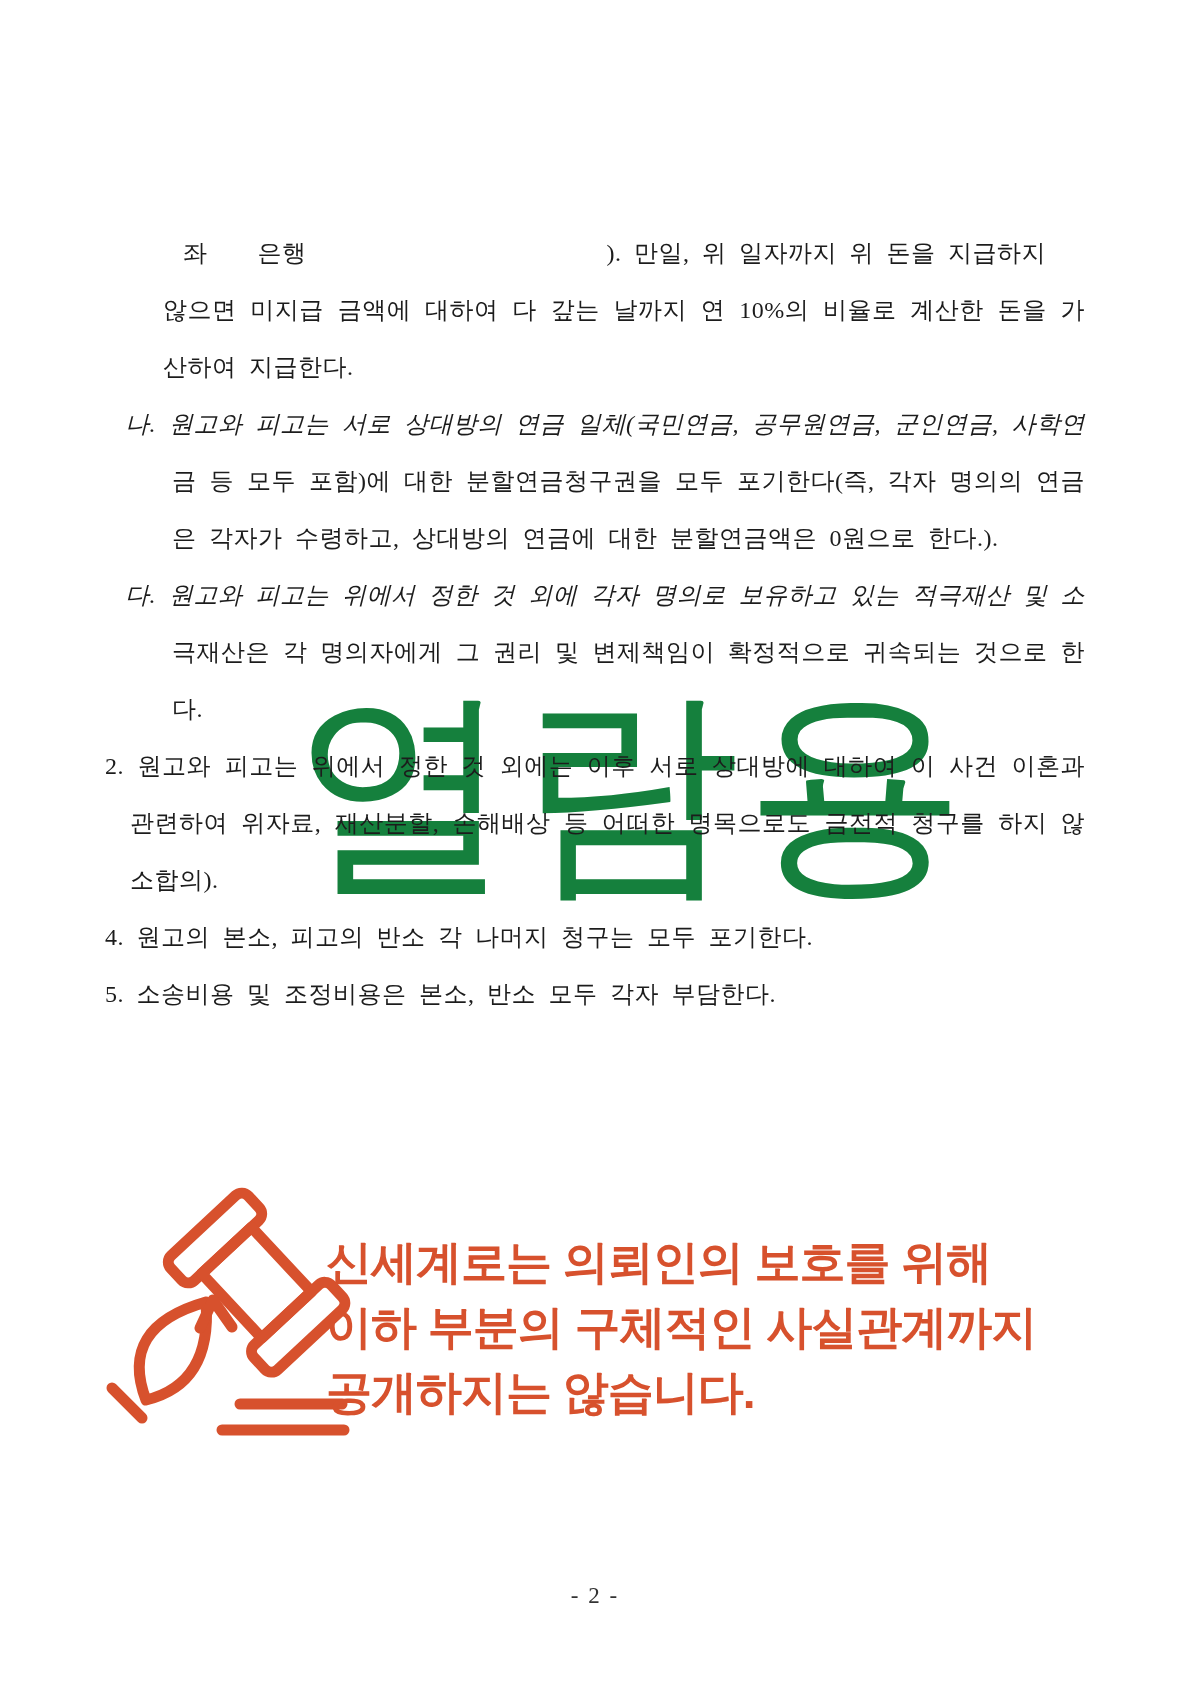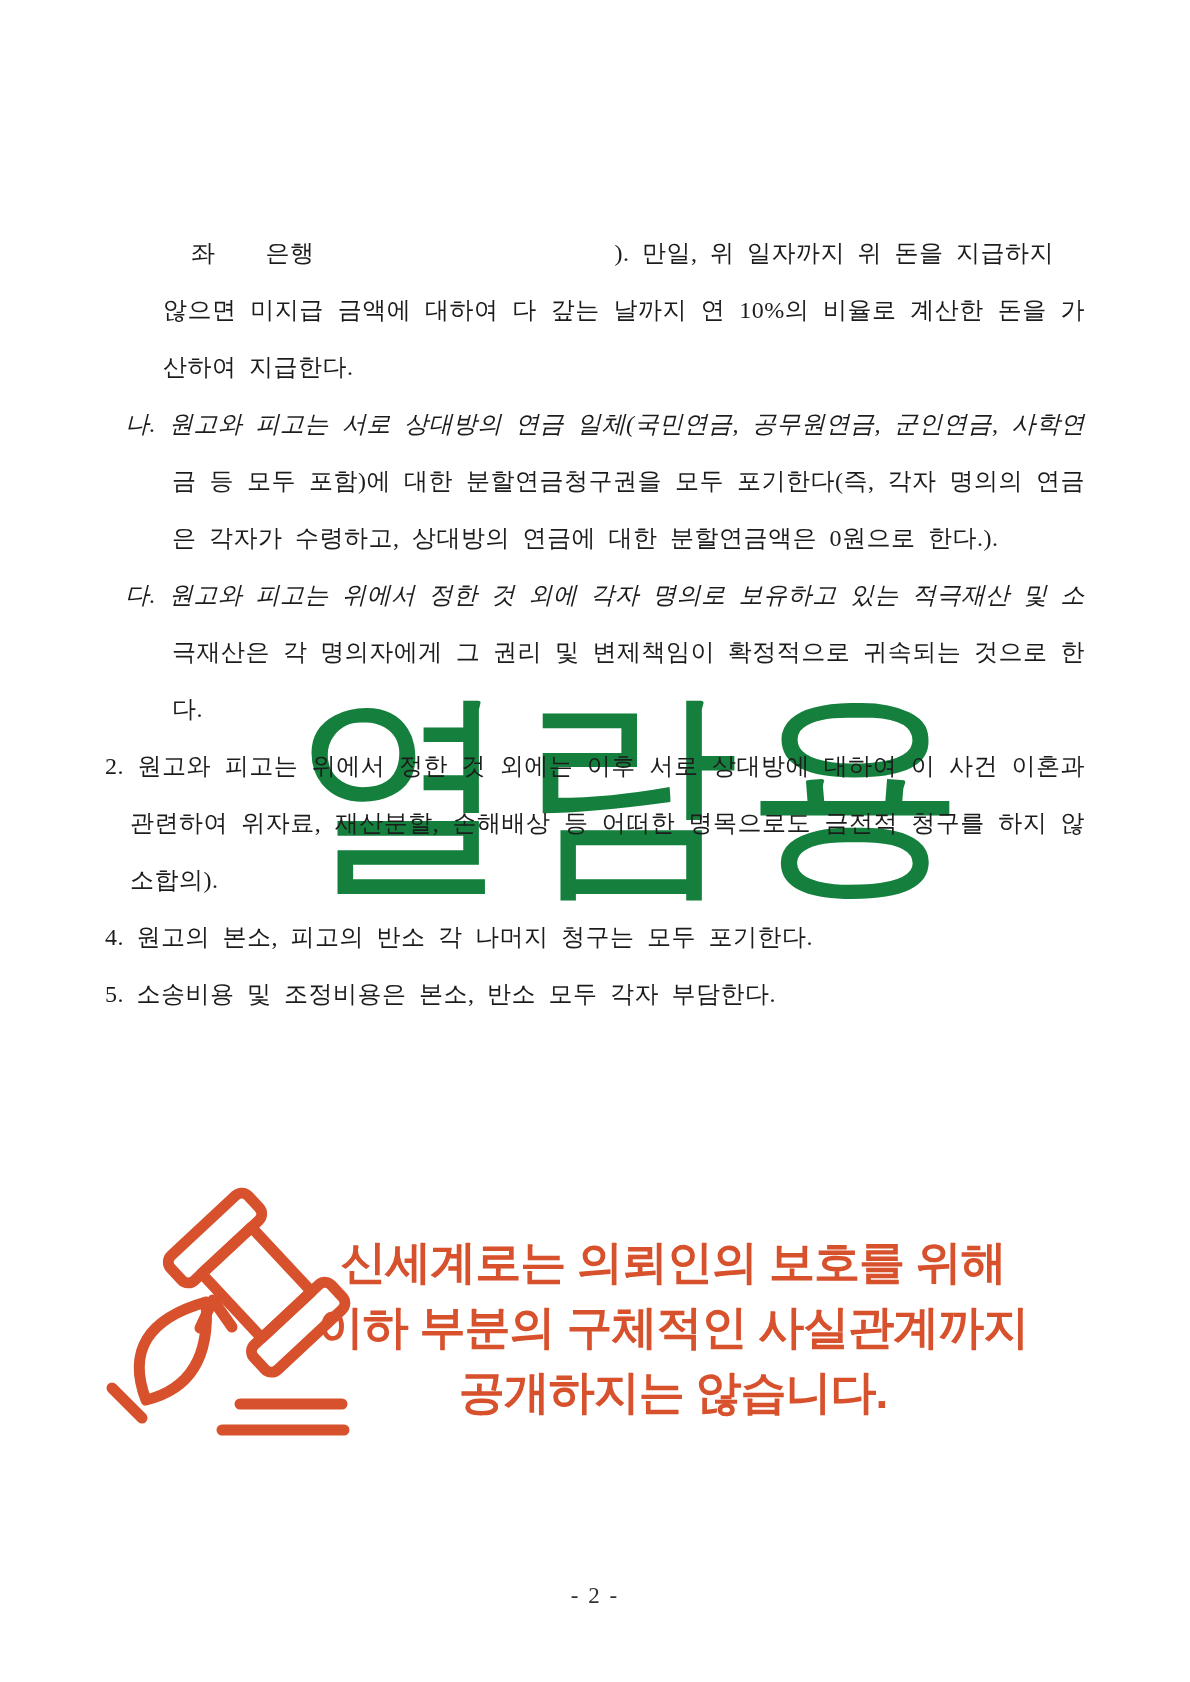--- a/index.html
+++ b/index.html
@@ -28,40 +28,40 @@
     z-index:1;
     font-size:24px;
     color:#1c1c1c;
   }
   .line {
     line-height:57px;
     word-spacing:6px;
     letter-spacing:0.5px;
   }
   .fill { text-align:justify; text-align-last:justify; }
-  .pre  { white-space:pre;margin-left:8px; }
+  .pre  { white-space:pre; }
   .pad-a { padding-left:183px; }
   .pad-b { padding-left:163px; }
   .pad-c { padding-left:125px;font-style:italic; }
   .pad-d { padding-left:172px; }
   .pad-e { padding-left:105px; }
   .pad-f { padding-left:130px; }
 
   .notice-icon {
     position:absolute;
     left:90px; top:1110px;
     width:270px; height:345px;
     z-index:1;
   }
   .notice-text {
     position:absolute;
-    left:313px; top:1230px;
+    left:326px; top:1230px;
     width:720px;
     z-index:1;
-    text-align:center;
+    text-align:left;
     font-family:"Liberation Sans","DejaVu Sans",sans-serif;
     font-weight:700;
     font-size:46px;
     line-height:65px;
     letter-spacing:-1px;
     color:#d7512d;
   }
   .page-number {
     position:absolute;
     left:0; top:1583px;

